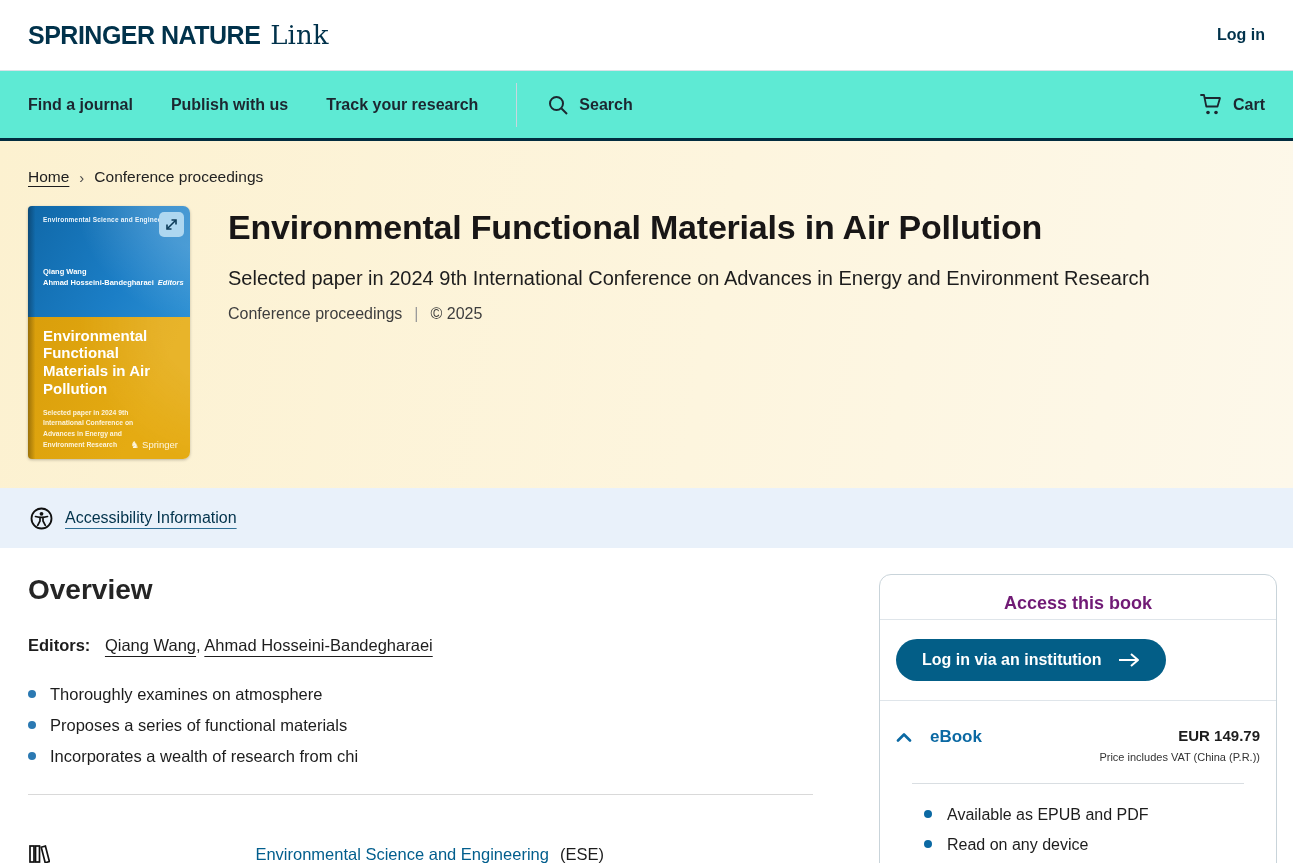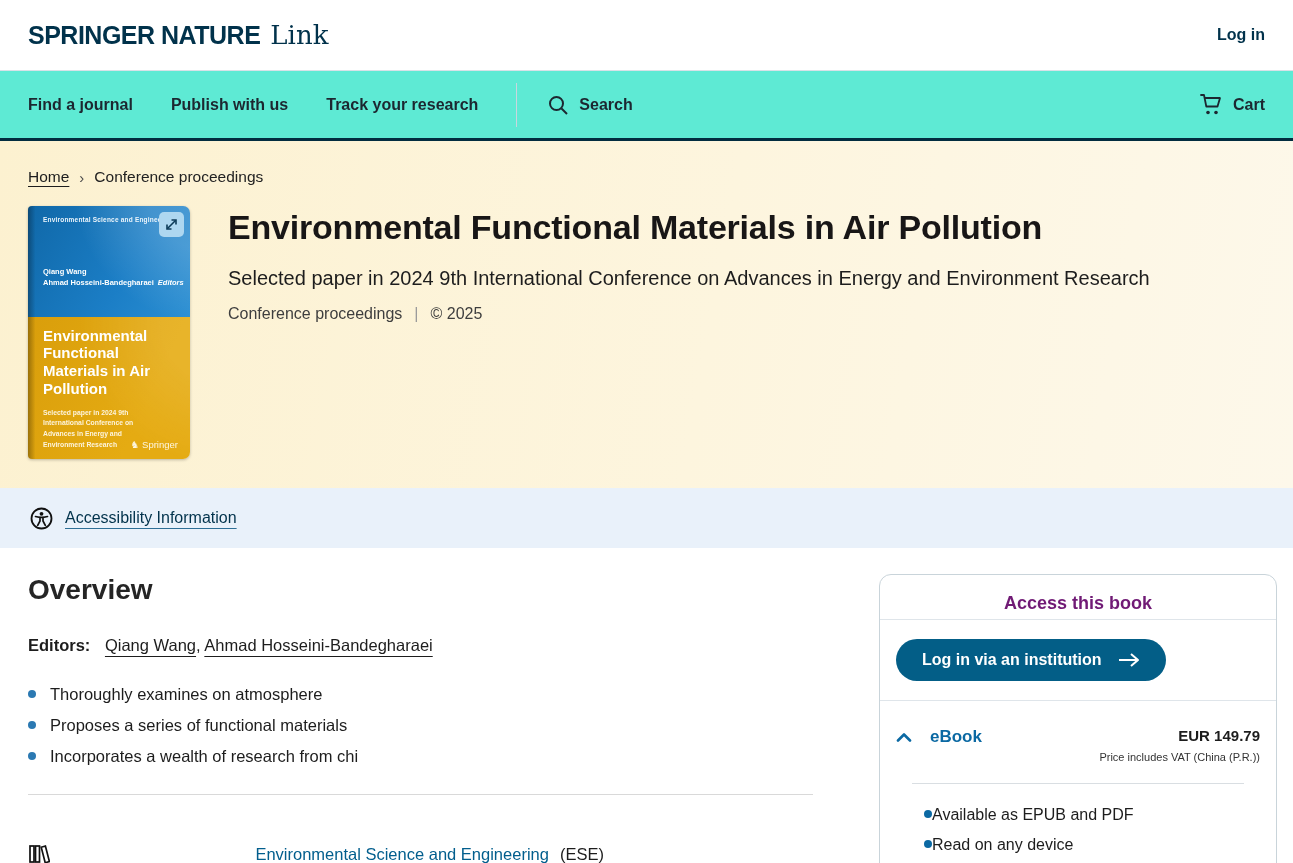--- a/index.html
+++ b/index.html
@@ -111,21 +111,21 @@
     padding: 12px 26px; cursor: pointer; }
   .ebook-sec { padding: 26px 16px 0; }
   .ebook-row { display: flex; align-items: flex-start; cursor: pointer; }
   .ebook-left { display: flex; align-items: center; gap: 18px; }
   .ebook-label { font-size: 17px; font-weight: bold; color: #0b69a3; }
   .ebook-right { margin-left: auto; text-align: right; }
   .ebook-price { font-size: 15px; font-weight: bold; color: #1d1d1d; }
   .ebook-vat { margin-top: 7px; font-size: 11px; color: #333; }
   .inset-div { border: none; border-top: 1px solid #d9dee2; margin: 20px 16px 0; }
   .card-bullets { list-style: none; padding: 22px 16px 0 28px; }
-  .card-bullets li { display: flex; align-items: baseline; 
+  .card-bullets li { display: flex; align-items: baseline; gap: 15px;
     font-size: 16px; color: #1d1d1d; margin-bottom: 12px; }
   .card-bullets .dot { background: #0b69a3; }
 </style>
 </head>
 <body>
 
 <header class="topbar">
   <div class="logo">
     <span class="logo-primary">SPRINGER NATURE</span>
     <span class="logo-secondary">Link</span>

